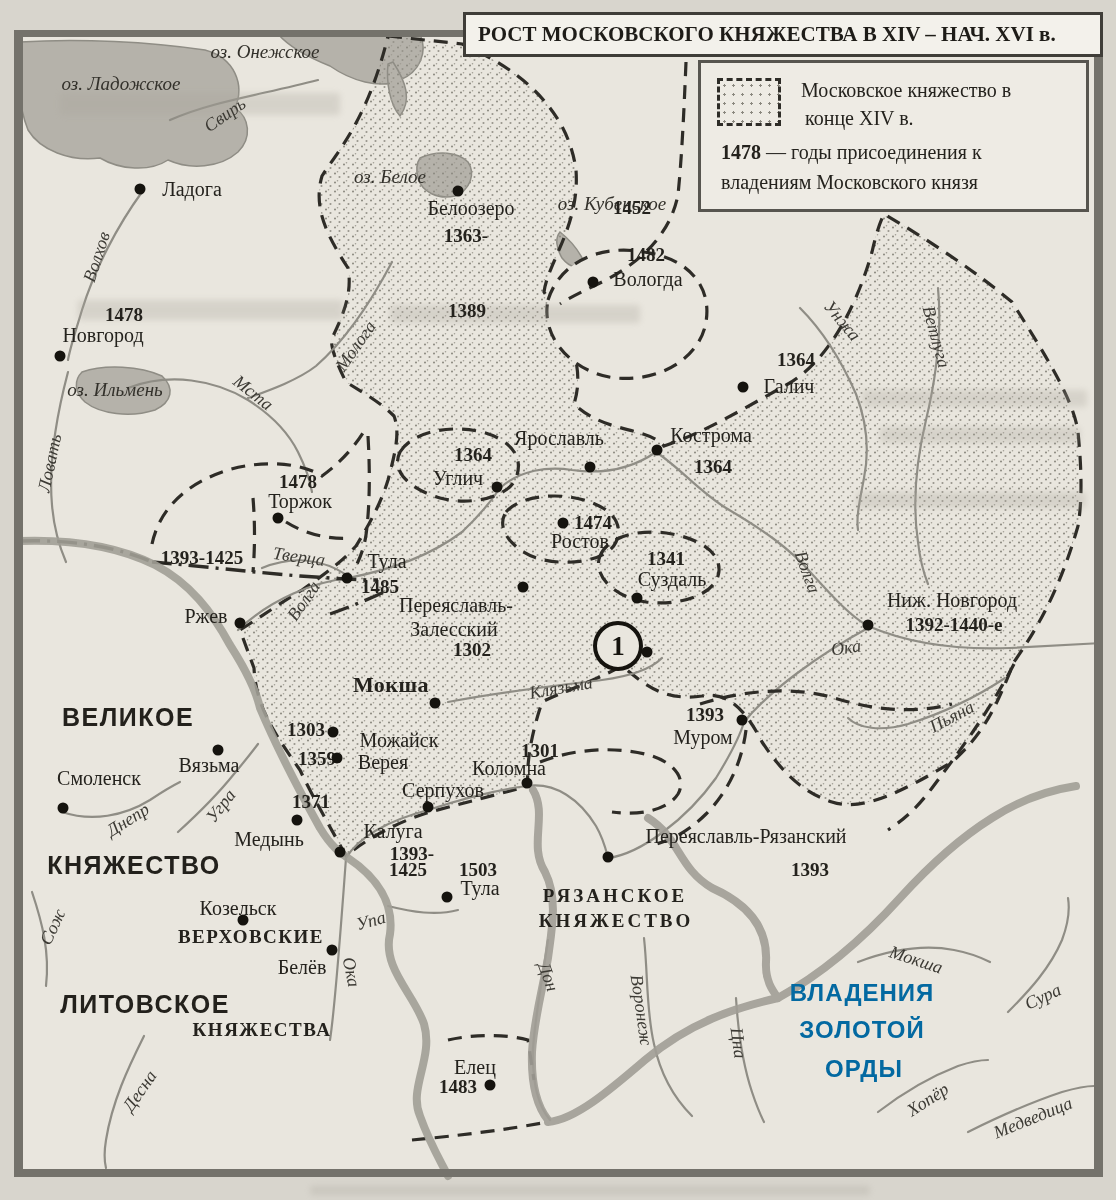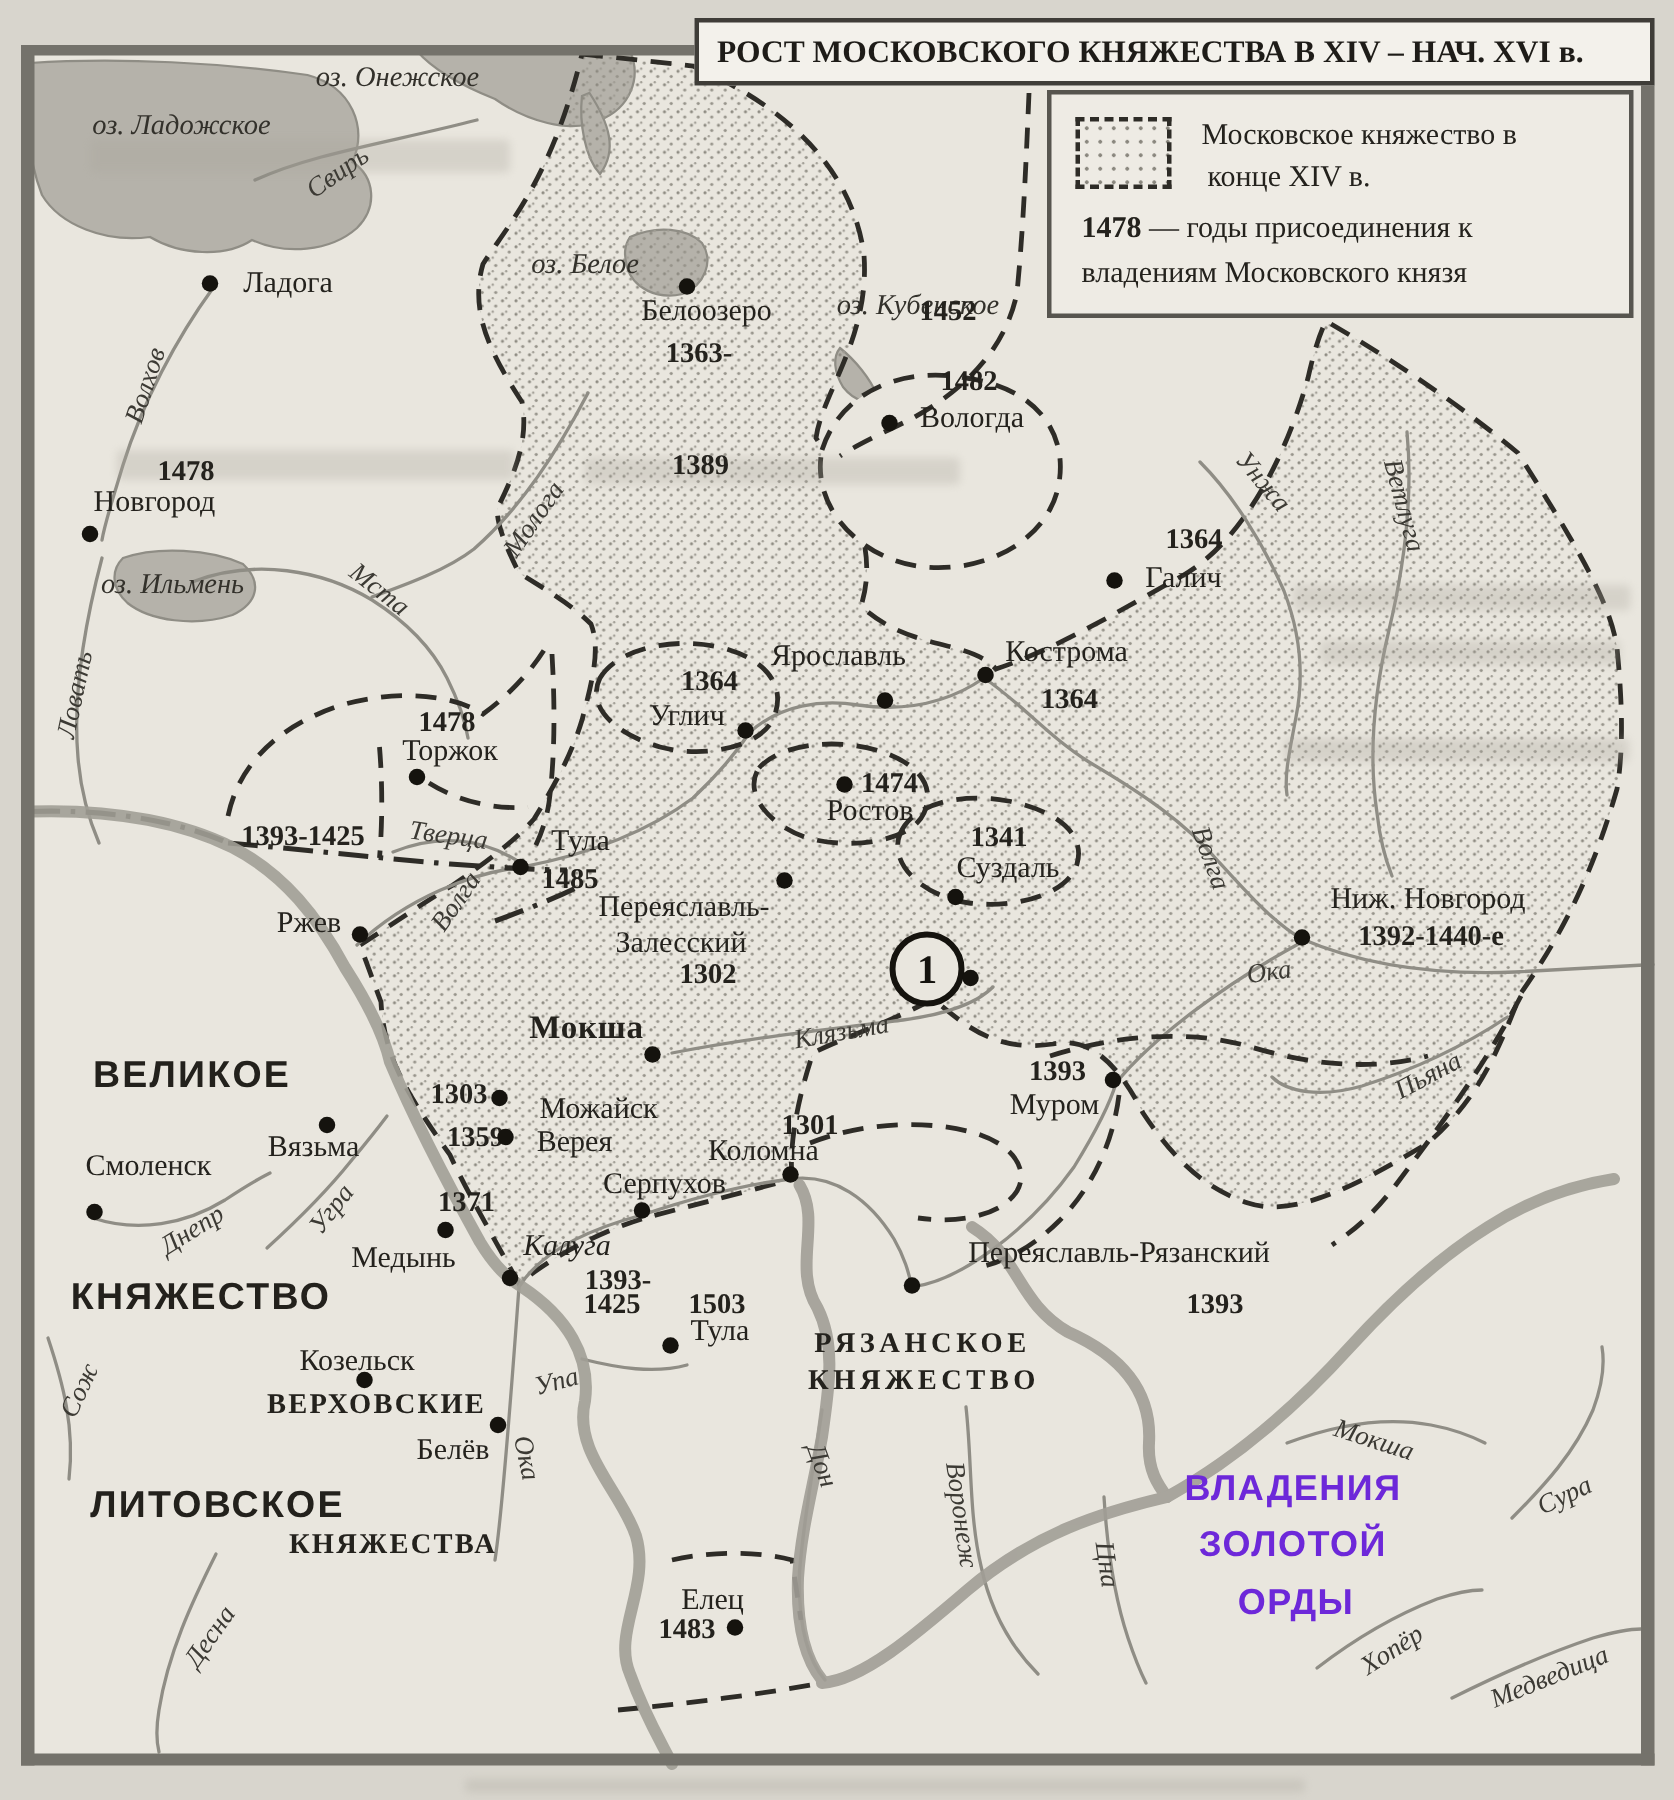--- a/index.html
+++ b/index.html
@@ -8,21 +8,21 @@
   #mapsvg{position:absolute;left:0;top:0;z-index:1;}
   .ghost{position:absolute;background:#aaa69c;opacity:.30;filter:blur(3px);z-index:2;border-radius:3px;}
   #label-layer{position:absolute;left:0;top:0;width:100%;height:100%;z-index:4;text-align:center;}
   .map-label{position:absolute;transform:translate(-50%,-50%);white-space:nowrap;color:#24221d;line-height:1.0;}
   .city{font:20px "Liberation Serif",serif;}
   .city-bold{font:bold 22px "Liberation Serif",serif;letter-spacing:.5px;}
   .date{font:bold 19px "Liberation Serif",serif;}
   .lake{font:italic 19px "Liberation Serif",serif;color:#33312b;}
   .river{font:italic 18px "Liberation Serif",serif;color:#3c3a34;}
   .region-sans{font:bold 25px "Liberation Sans",sans-serif;letter-spacing:1.5px;color:#23211c;}
-  .region-sans-sm{font:bold 24px "Liberation Sans",sans-serif;letter-spacing:1px;color:#6d28d9;}
+  .region-sans-sm{font:bold 24px "Liberation Sans",sans-serif;letter-spacing:1px;color:#0369a1;}
   .region-serif{font:bold 19px "Liberation Serif",serif;letter-spacing:1.5px;}
   .region-serif-sp{font:bold 19px "Liberation Serif",serif;letter-spacing:3px;}
   .city-dot{position:absolute;width:11px;height:11px;background:#15130e;border-radius:50%;
             transform:translate(-50%,-50%);z-index:4;}
   #title-box{position:absolute;left:463px;top:12px;width:640px;height:45px;background:#f3f1eb;
              border:3px solid #3f3d38;box-sizing:border-box;display:flex;align-items:center;
              padding-left:12px;z-index:5;font:bold 21px "Liberation Serif",serif;color:#1e1c18;}
   #legend-box{position:absolute;left:698px;top:60px;width:391px;height:152px;background:#eeebe4;
               border:3px solid #57554f;box-sizing:border-box;z-index:5;color:#24221d;}
   #legend-swatch{position:absolute;left:16px;top:15px;width:58px;height:42px;border:3px dashed #2e2c27;
@@ -255,21 +255,21 @@
       <div class="map-label city" style="left: 383px; top: 762px; transform: translate(-50%, -50%);">Верея</div>
       <div class="city-dot" style="left: 337px; top: 758px;"></div>
       <div class="map-label date" style="left: 540px; top: 751px; transform: translate(-50%, -50%);">1301</div>
       <div class="map-label city" style="left: 509px; top: 768px; transform: translate(-50%, -50%);">Коломна</div>
       <div class="city-dot" style="left: 527px; top: 783px;"></div>
       <div class="map-label city" style="left: 443px; top: 790px; transform: translate(-50%, -50%);">Серпухов</div>
       <div class="city-dot" style="left: 428px; top: 807px;"></div>
       <div class="map-label date" style="left: 311px; top: 802px; transform: translate(-50%, -50%);">1371</div>
       <div class="map-label city" style="left: 269px; top: 839px; transform: translate(-50%, -50%);">Медынь</div>
       <div class="city-dot" style="left: 297px; top: 820px;"></div>
-      <div class="map-label city" style="left: 378px; top: 831px; transform: translate(-50%, -50%); font-style: italic;">Калуга</div>
+      <div class="map-label city" style="left: 393px; top: 831px; transform: translate(-50%, -50%);">Калуга</div>
       <div class="city-dot" style="left: 340px; top: 852px;"></div>
       <div class="map-label date" style="left: 412px; top: 854px; transform: translate(-50%, -50%);">1393-</div>
       <div class="map-label date" style="left: 408px; top: 870px; transform: translate(-50%, -50%);">1425</div>
       <div class="map-label date" style="left: 478px; top: 870px; transform: translate(-50%, -50%);">1503</div>
       <div class="map-label city" style="left: 480px; top: 888px; transform: translate(-50%, -50%);">Тула</div>
       <div class="city-dot" style="left: 447px; top: 897px;"></div>
       <div class="map-label city" style="left: 99px; top: 778px; transform: translate(-50%, -50%);">Смоленск</div>
       <div class="city-dot" style="left: 63px; top: 808px;"></div>
       <div class="map-label city" style="left: 209px; top: 765px; transform: translate(-50%, -50%);">Вязьма</div>
       <div class="city-dot" style="left: 218px; top: 750px;"></div>

